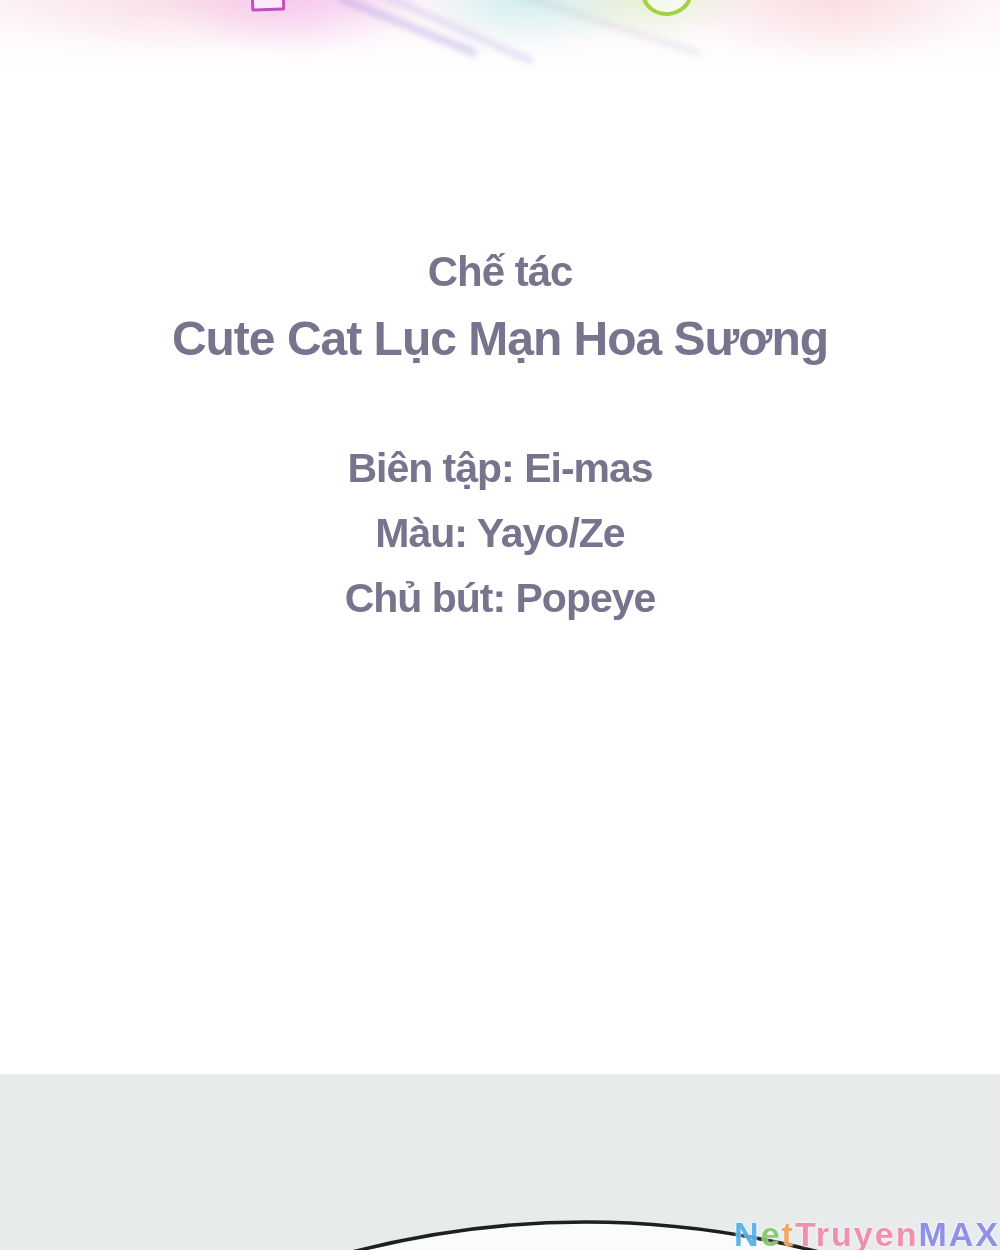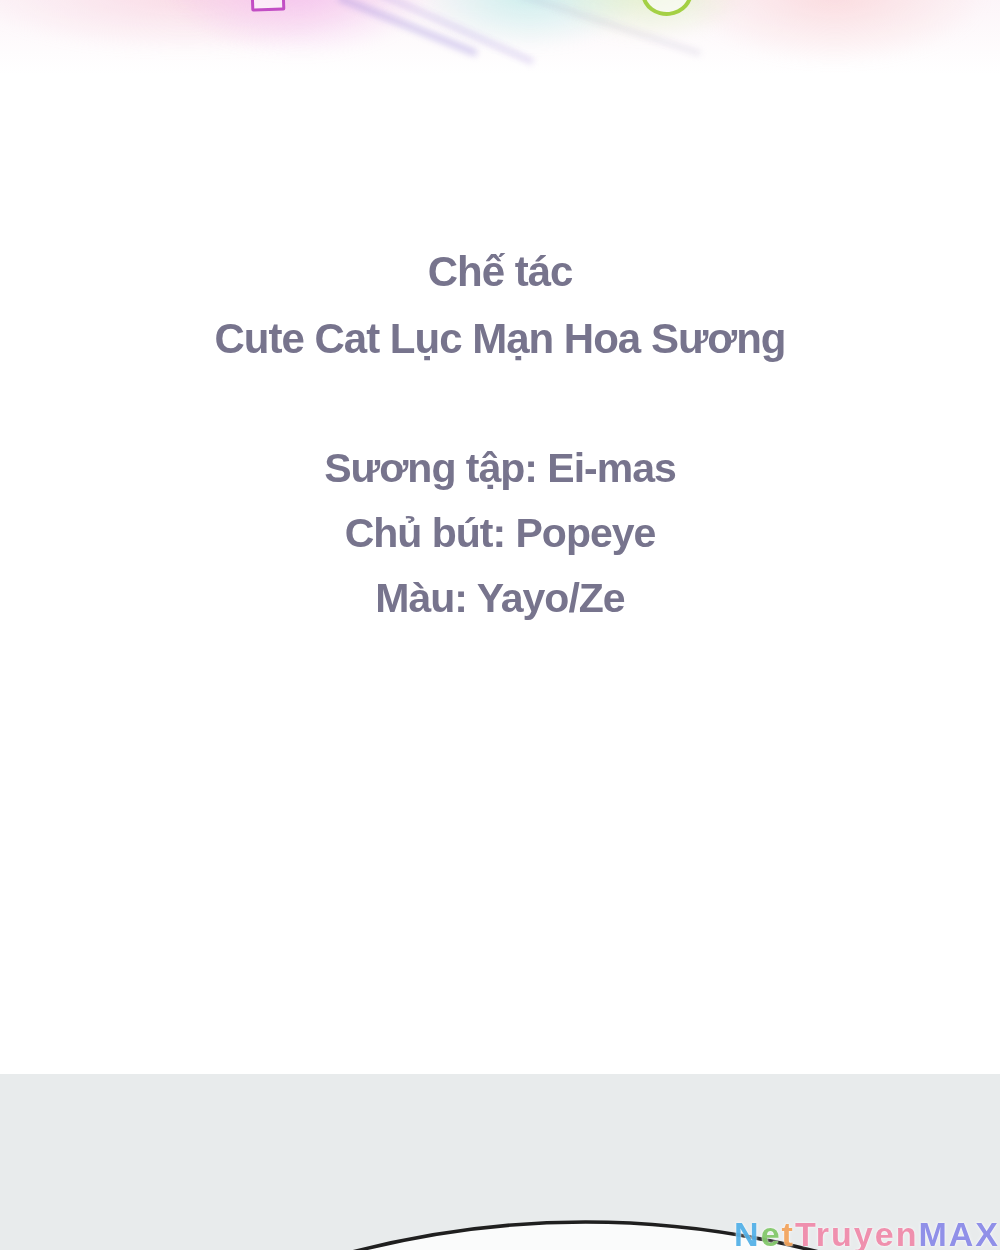--- a/index.html
+++ b/index.html
@@ -56,21 +56,21 @@
   }
 
   
   .credits {
     position: absolute; left: 0; top: 238px; width: 1000px;
     text-align: center; color: #77748d; font-weight: bold;
     letter-spacing: -1px;
   }
   .credit-line { white-space: nowrap; }
   .production-label { font-size: 42px; line-height: 68px; }
-  .production-group { font-size: 42px; line-height: 66px; }
+  .production-group { font-size: 48px; line-height: 66px; }
   .roles { margin-top: 64px; }
   .role-line { font-size: 41px; line-height: 65px; }
 
   
   .bottom-panel {
     position: absolute; left: 0; top: 1074px; width: 1000px; height: 176px;
     background: #e8ebec;
   }
   .bottom-panel svg { display: block; position: absolute; left: 0; top: 0; }
 
@@ -99,23 +99,23 @@
     <div class="streak streak-purple-2"></div>
     <div class="streak streak-gray-1"></div>
     <div class="square-fragment" style="border-color: rgb(194, 78, 196);"></div>
     <div class="circle-fragment" style="border-color: rgb(164, 208, 68);"></div>
   </div>
 
   <div class="credits" style="color: rgb(119, 116, 141);">
     <div class="credit-line production-label">Chế tác</div>
     <div class="credit-line production-group">Cute Cat Lục Mạn Hoa Sương</div>
     <div class="roles">
-      <div class="credit-line role-line">Sương tập: Ei-mas</div>
+      <div class="credit-line role-line">Biên tập: Ei-mas</div>
+      <div class="credit-line role-line">Màu: Yayo/Ze</div>
       <div class="credit-line role-line">Chủ bút: Popeye</div>
-      <div class="credit-line role-line">Màu: Yayo/Ze</div>
     </div>
   </div>
 
   <div class="bottom-panel" style="background: rgb(232, 235, 236);">
     <svg width="1000" height="176" viewBox="0 0 1000 176">
       <path id="head-arc" d="M 330 184 Q 589 111 848 186 Z" fill="#fafbfb" stroke="#1f1f1f" stroke-width="3.6"></path>
     </svg>
   </div>
 
   <div class="watermark"><span style="color: rgb(85, 178, 232);">N</span><span style="color: rgb(132, 201, 108);">e</span><span style="color: rgb(243, 165, 94);">t</span><span style="color: rgb(240, 140, 171);">T</span><span style="color: rgb(240, 140, 171);">r</span><span style="color: rgb(240, 140, 171);">u</span><span style="color: rgb(240, 140, 171);">y</span><span style="color: rgb(240, 140, 171);">e</span><span style="color: rgb(240, 140, 171);">n</span><span style="color: rgb(140, 140, 232);">M</span><span style="color: rgb(140, 140, 232);">A</span><span style="color: rgb(140, 140, 232);">X</span></div>

